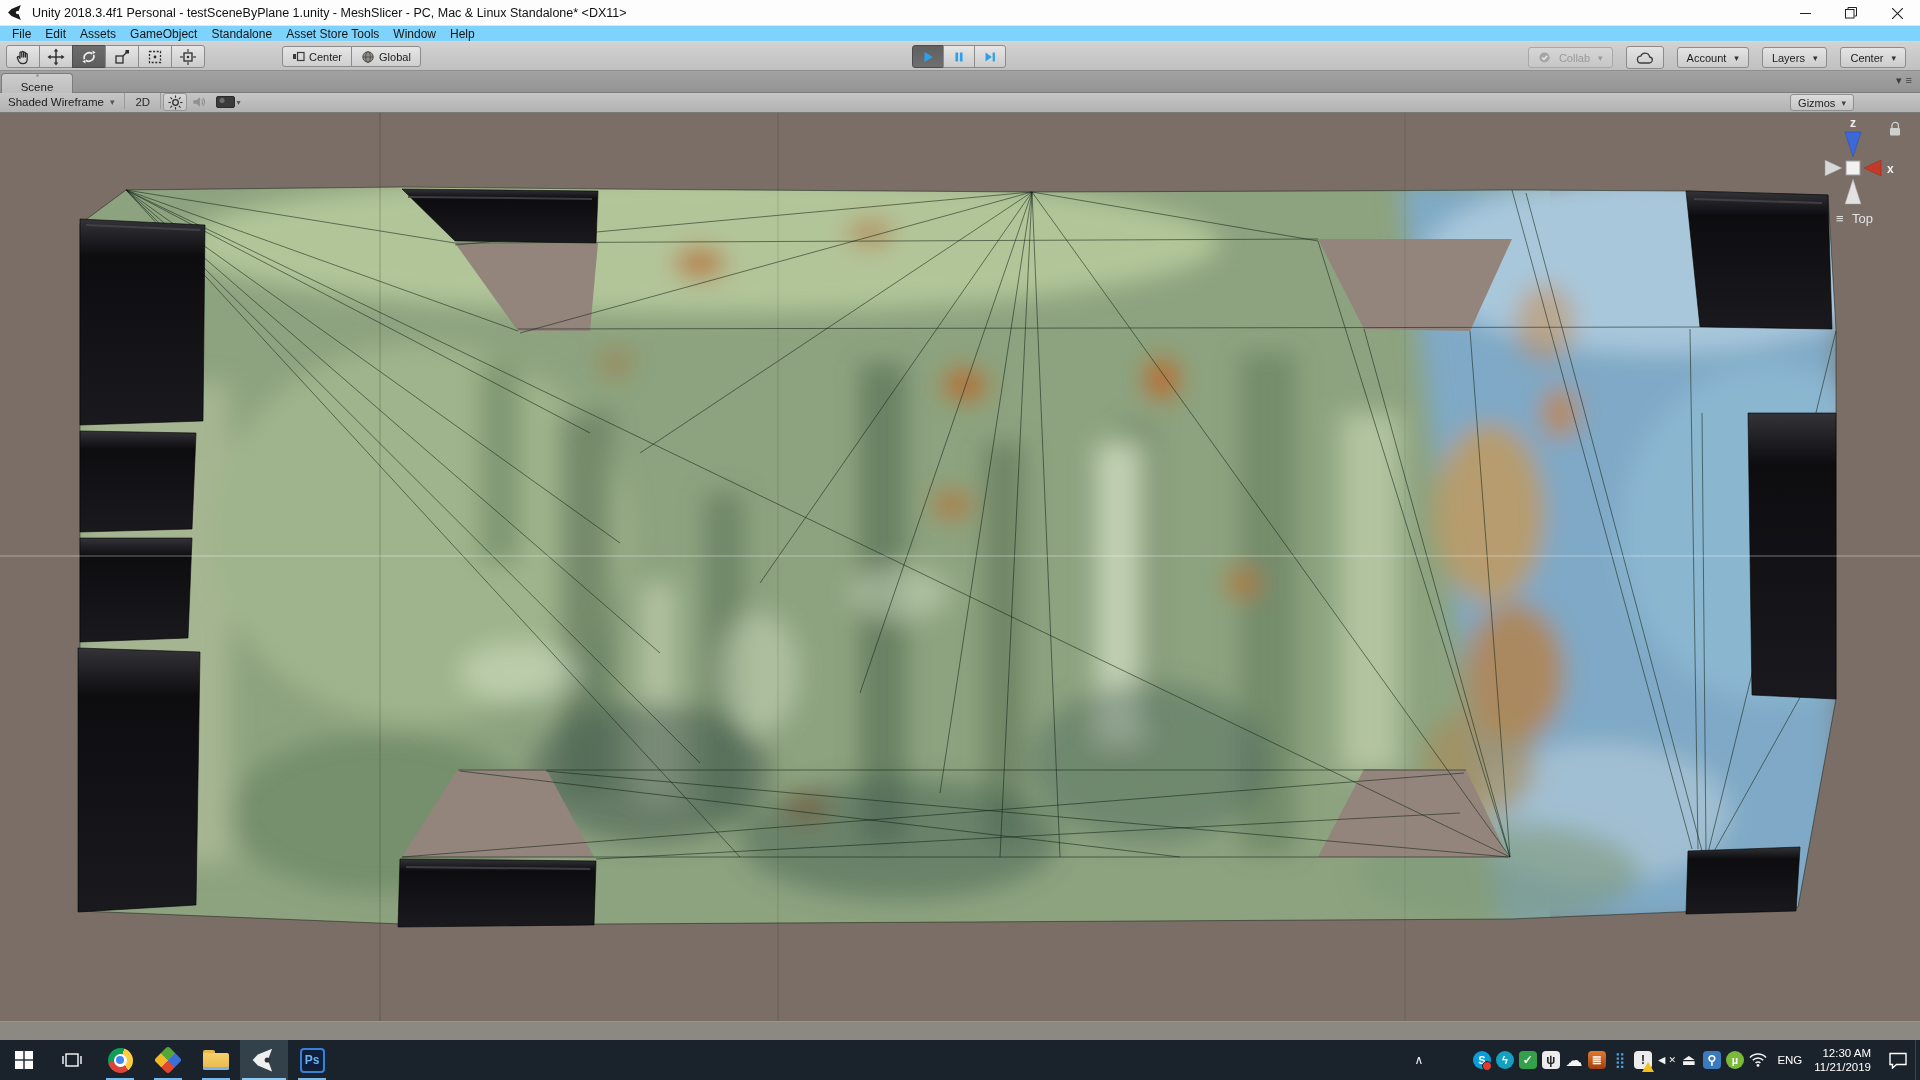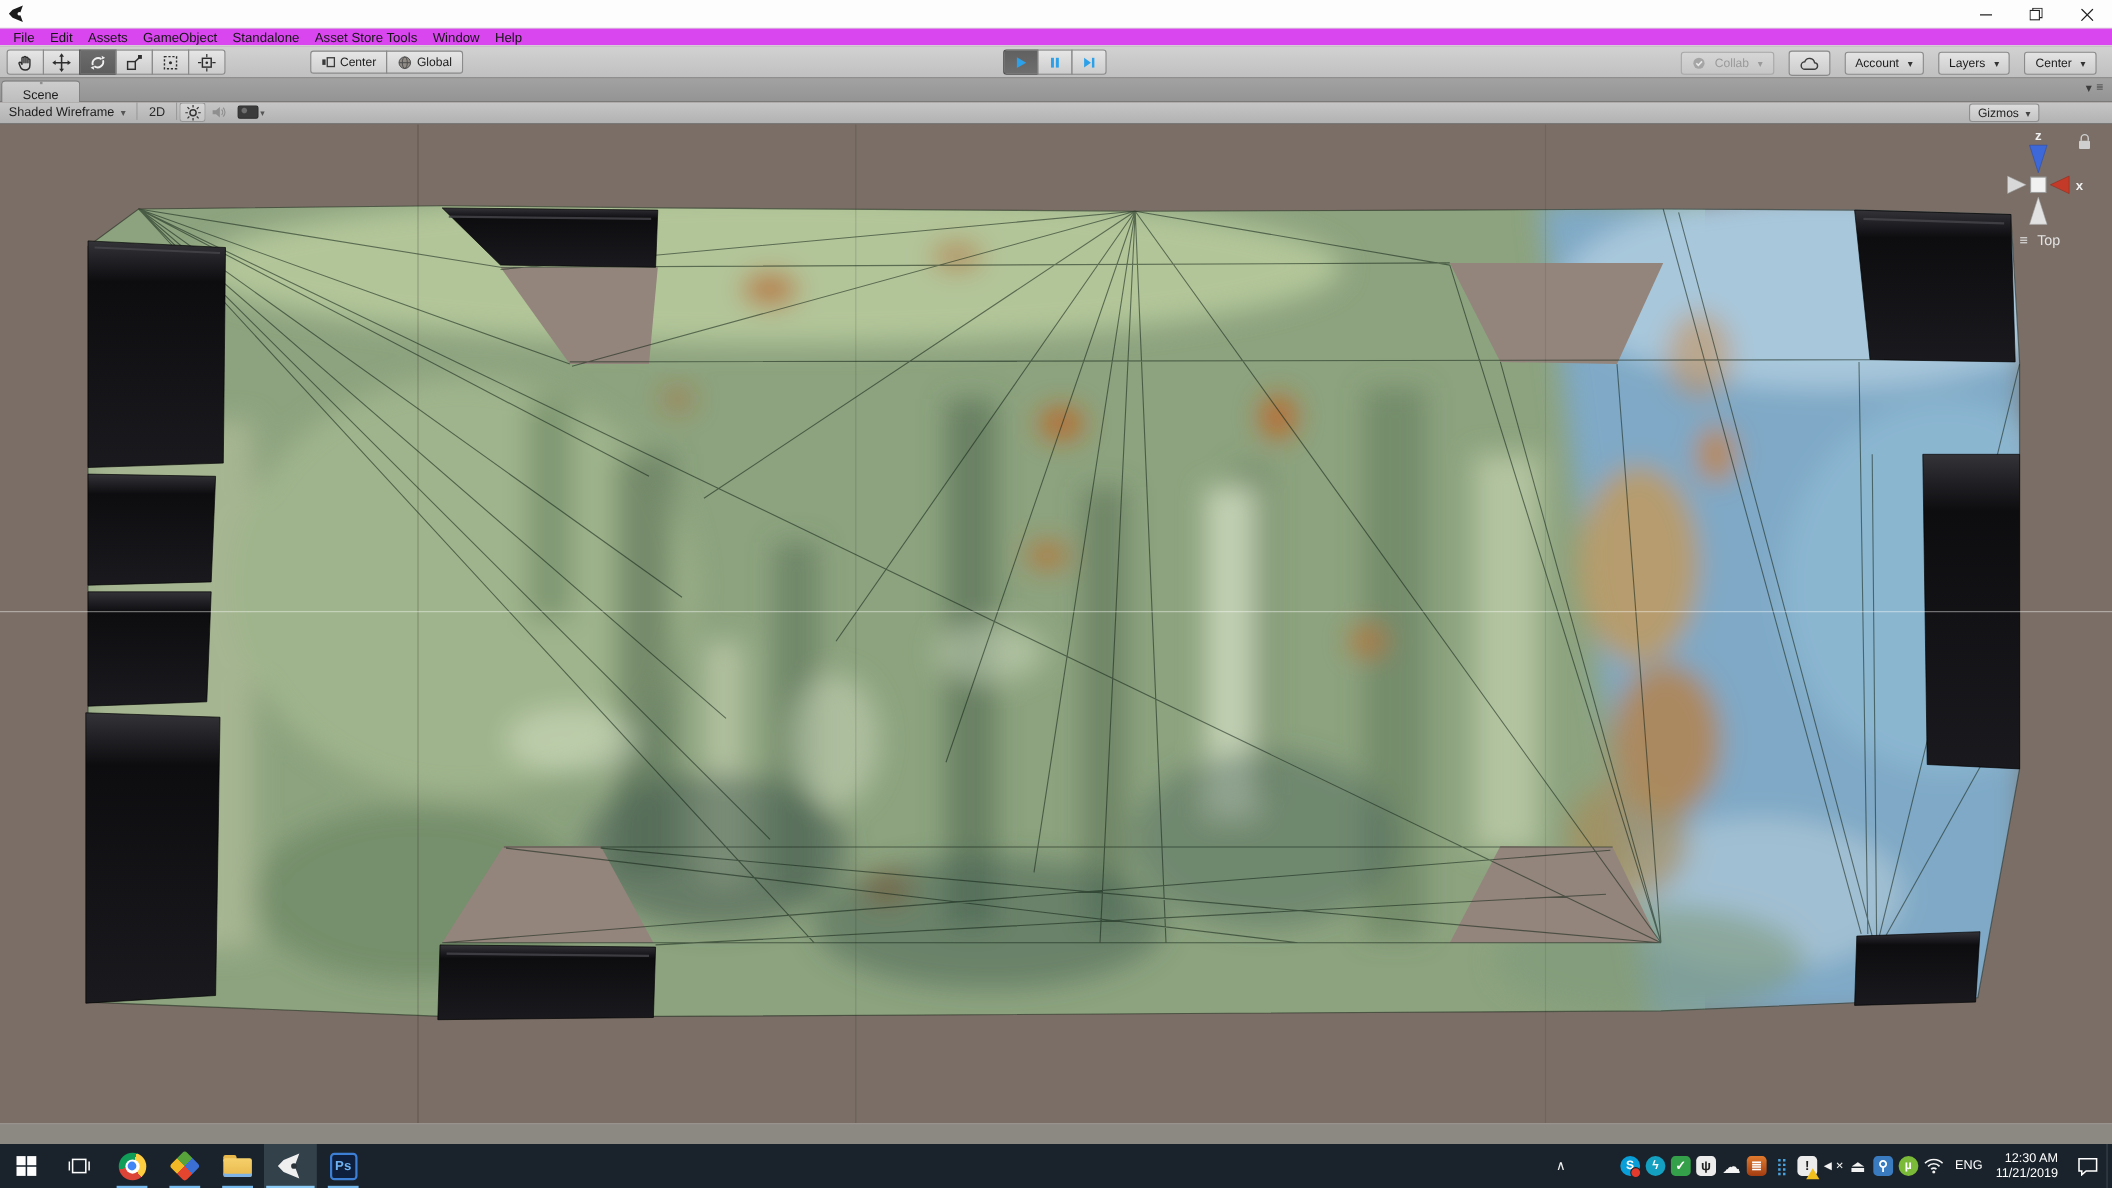--- a/index.html
+++ b/index.html
@@ -7,21 +7,21 @@
   .screen{position:relative;width:1920px;height:1080px;overflow:hidden;background:#7a6e66;}
 
   
   .titlebar{position:absolute;left:0;top:0;width:1920px;height:26px;background:#fdfdfd;display:flex;align-items:center;border-bottom:1px solid #e4e4e4;}
   .titlebar .app-ico{width:17px;height:17px;margin:0 8px 0 7px;}
   .titlebar .ttl{font-size:12.5px;color:#111;white-space:nowrap;}
   .wincontrols{position:absolute;right:0;top:0;height:26px;display:flex;}
   .wincontrols .wc{width:46px;height:26px;display:flex;align-items:center;justify-content:center;}
 
   
-  .menubar{position:absolute;left:0;top:26px;width:1920px;height:16px;background:#d946ef;display:flex;align-items:center;padding-left:5px;border-bottom:1px solid #d8d8d8;}
+  .menubar{position:absolute;left:0;top:26px;width:1920px;height:16px;background:#7dd3fc;display:flex;align-items:center;padding-left:5px;border-bottom:1px solid #d8d8d8;}
   .menu-item{font-size:12px;color:#151515;padding:0 7px;cursor:default;}
 
   
   .toolbar{position:absolute;left:0;top:42px;width:1920px;height:29px;background:linear-gradient(#d2d2d2,#c0c0c0);border-bottom:1px solid #8f8f8f;}
   .toolgroup{position:absolute;left:6px;top:3px;display:flex;}
   .toolbtn{width:34px;height:23px;border:1px solid #8b8b8b;background:linear-gradient(#e6e6e6,#cccccc);display:flex;align-items:center;justify-content:center;margin-left:-1px;}
   .toolbtn:first-child{border-radius:3px 0 0 3px;margin-left:0;}
   .toolbtn:last-child{border-radius:0 3px 3px 0;}
   .toolbtn.active{background:linear-gradient(#6c6c6c,#5d5d5d);border-color:#4c4c4c;}
   .pivotgroup{position:absolute;left:282px;top:4px;display:flex;}
@@ -91,20 +91,21 @@
 </head>
 <body>
 
 <div class="screen">
 
   <div class="titlebar">
     <svg class="app-ico" viewBox="0 0 16 16">
         <path d="M13 1 L4.2 4.6 L1 8 L4.2 11.4 L13 15 L10.4 8 Z" fill="#1b1b1b"></path>
         <circle cx="10" cy="8" r="1.6" fill="#fff"></circle>
       </svg>
+    <span class="ttl">Unity 2018.3.4f1 Personal - testSceneByPlane 1.unity - MeshSlicer - PC, Mac &amp; Linux Standalone* &lt;DX11&gt;</span>
     <div class="wincontrols">
       <div class="wc">
           <svg width="11" height="11" viewBox="0 0 11 11">
             <line x1="0" y1="5.5" x2="11" y2="5.5" stroke="#222" stroke-width="1"></line>
           </svg>
         </div>
       <div class="wc">
           <svg width="12" height="12" viewBox="0 0 12 12">
             <rect x="0.5" y="2.5" width="8.5" height="8.5" fill="none" stroke="#222"></rect>
             <path d="M3 2.5V0.5h8.5V9h-2" fill="none" stroke="#222"></path>

